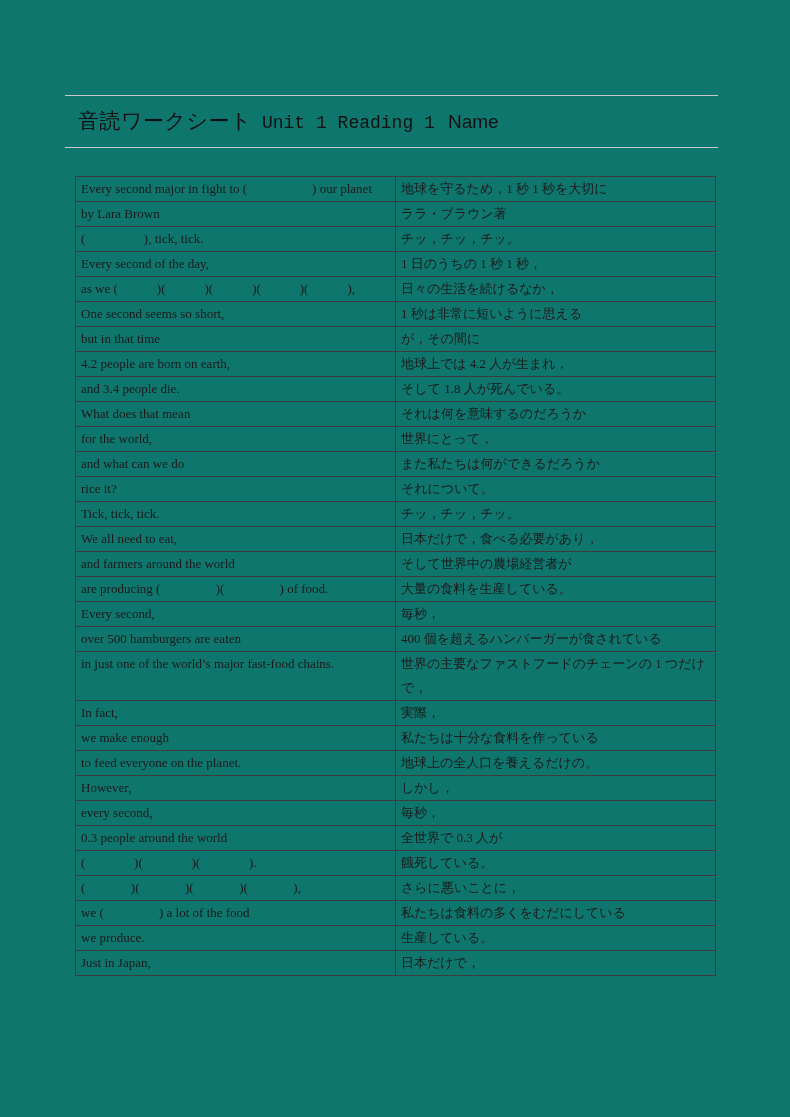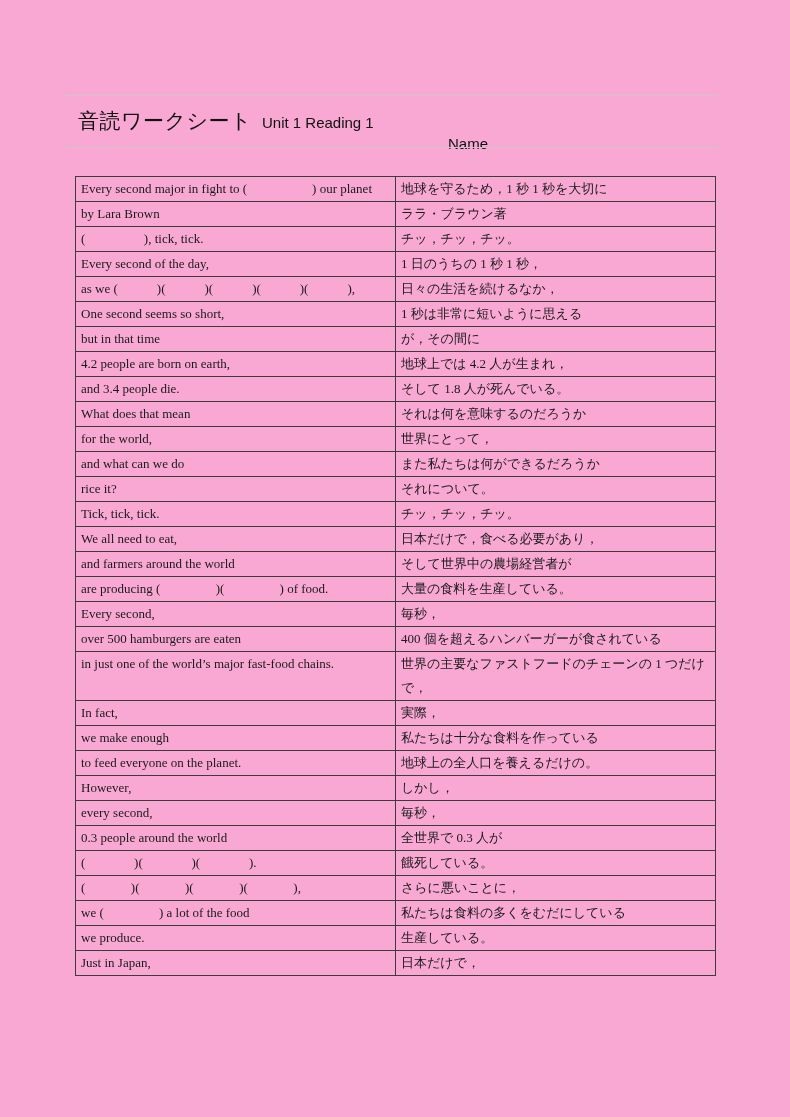--- a/index.html
+++ b/index.html
@@ -4,40 +4,40 @@
 <style>
   * { margin: 0; padding: 0; box-sizing: border-box; }
   html, body { background: #ffffff; }
   body {
     width: 790px; height: 1117px;
     position: relative;
     font-family: "Liberation Serif", "DejaVu Serif", serif;
     color: #1a1a1a;
     overflow: hidden;
   }
-  .page { position: absolute; inset: 0; background: #f9a8d4; padding-left: 40px; }
+  .page { position: absolute; inset: 0; background: #0f766e; padding-left: 40px; }
 
   
   .hrule {
     position: absolute; left: 65px; width: 653px; height: 1px;
     background: #c8c8c8;
   }
   .hrule.top { top: 95px; }
   .hrule.bottom { top: 147px; }
   .header-row {
     position: absolute; left: 78px; top: 98px; width: 640px; height: 46px;
     display: flex; align-items: baseline;
     font-family: "Liberation Sans", "DejaVu Sans", sans-serif;
   }
   .doc-title { font-size: 21px; line-height: 46px; color: #111; letter-spacing: 0.5px; }
-  .doc-subtitle { font-size: 15px; margin-left: 10px; color: #111; }
+  .doc-subtitle { font-size: 18px; margin-left: 10px; color: #111; font-family: Liberation Mono, monospace; }
   .name-label {
     position: absolute; left: 448px; top: 111px;
     font-family: "Liberation Sans", "DejaVu Sans", sans-serif;
-    font-size: 15px; color: #111; margin-top: 24px;
+    font-size: 19px; color: #111;
   }
 
   
   table.worksheet {
     position: absolute; left: 75px; top: 176px;
     width: 641px;
     border-collapse: collapse;
     table-layout: fixed;
   }
   table.worksheet td {

